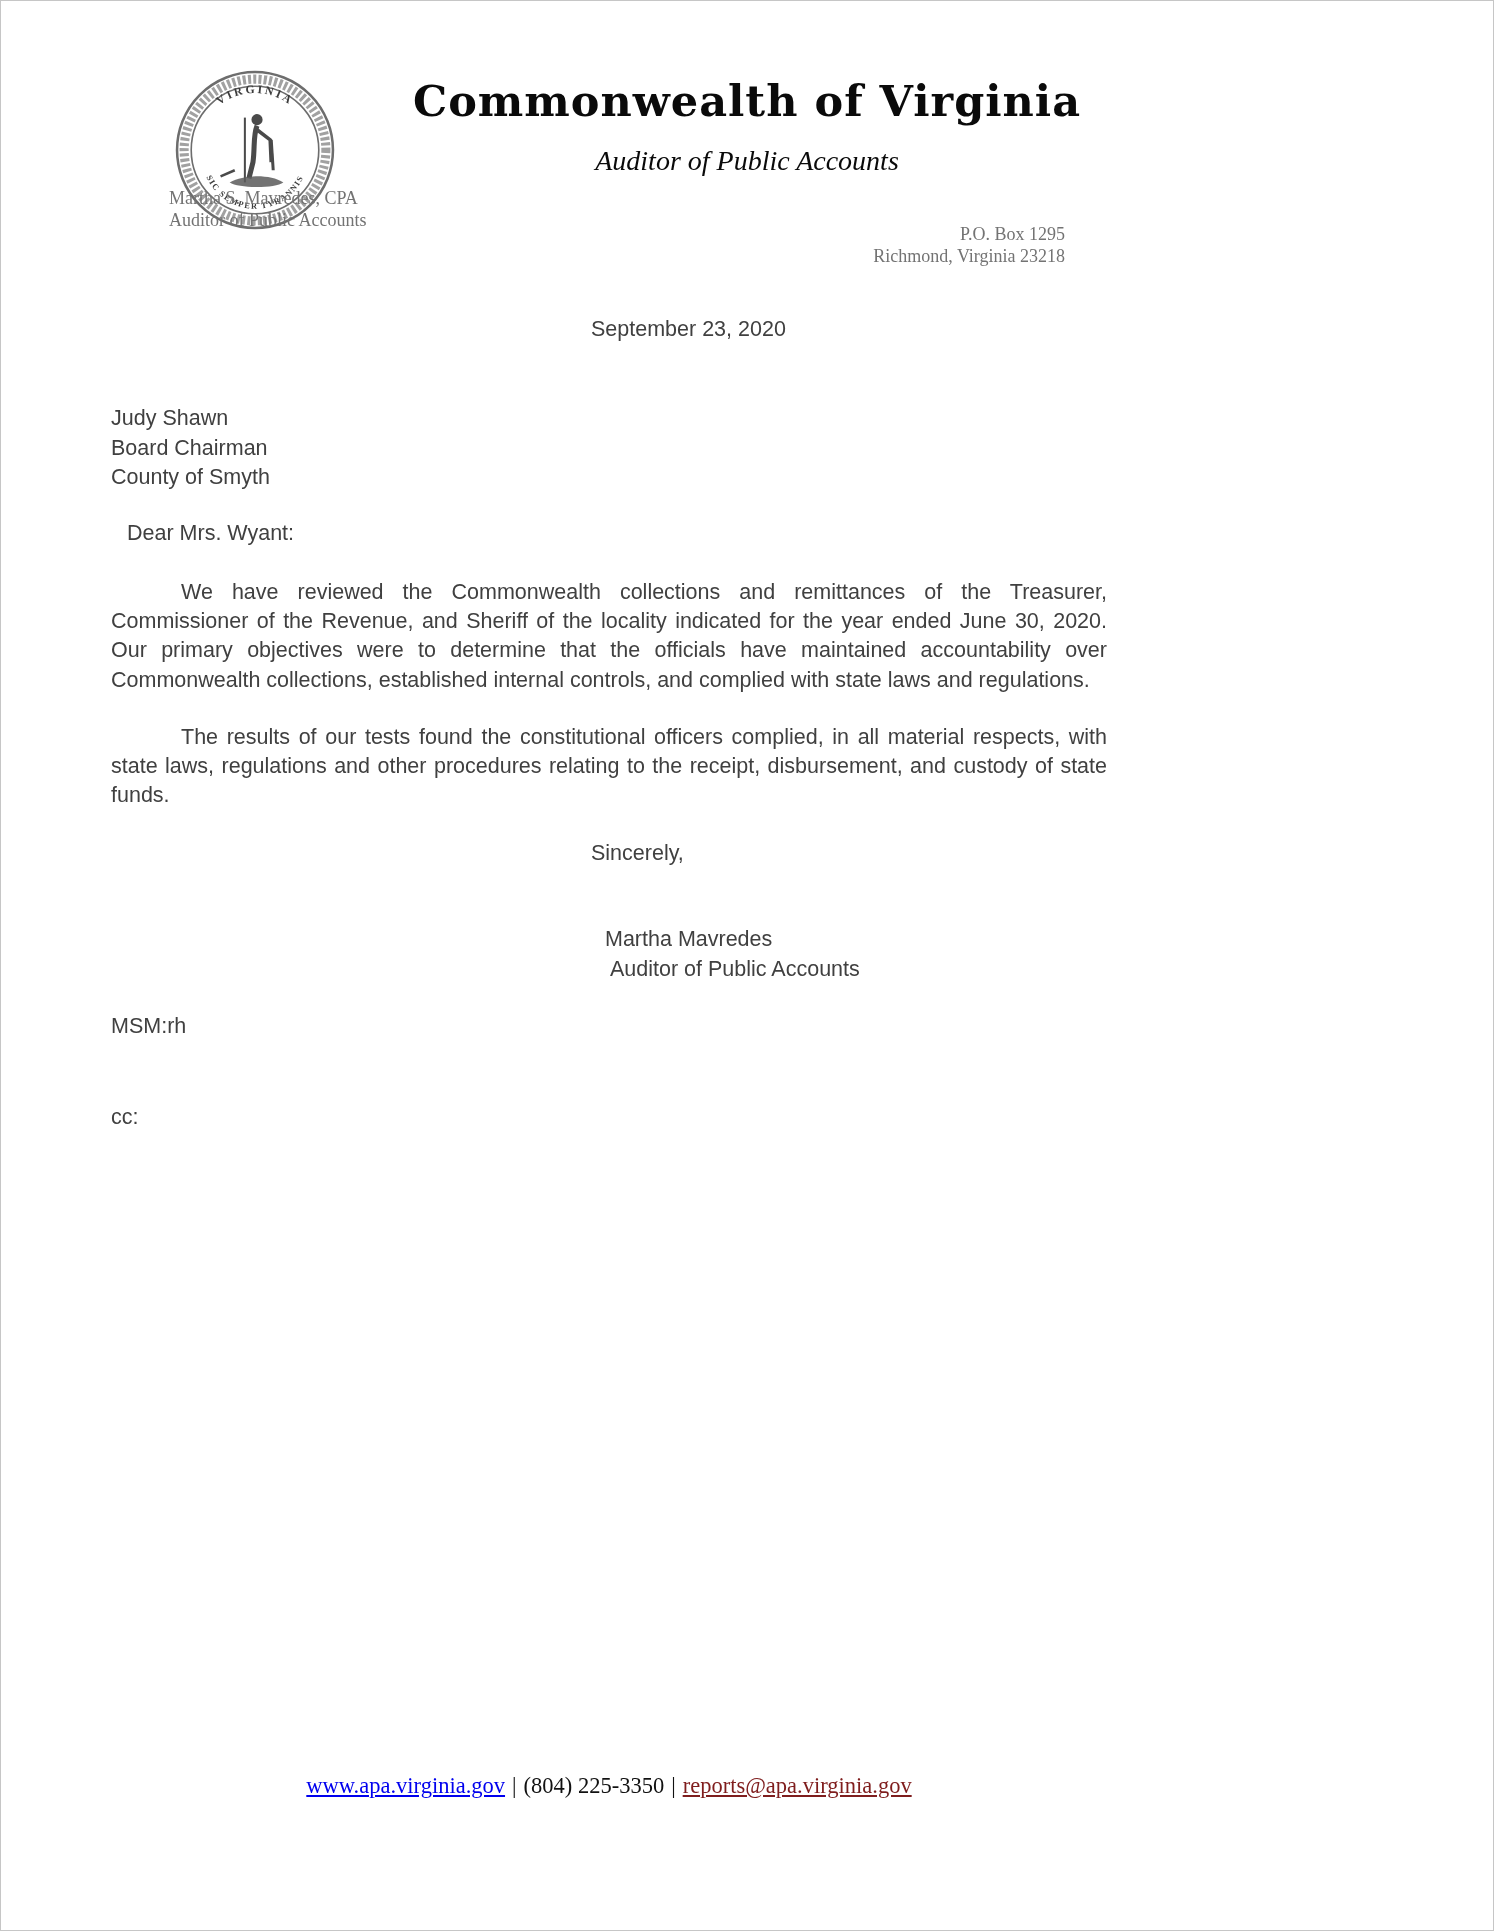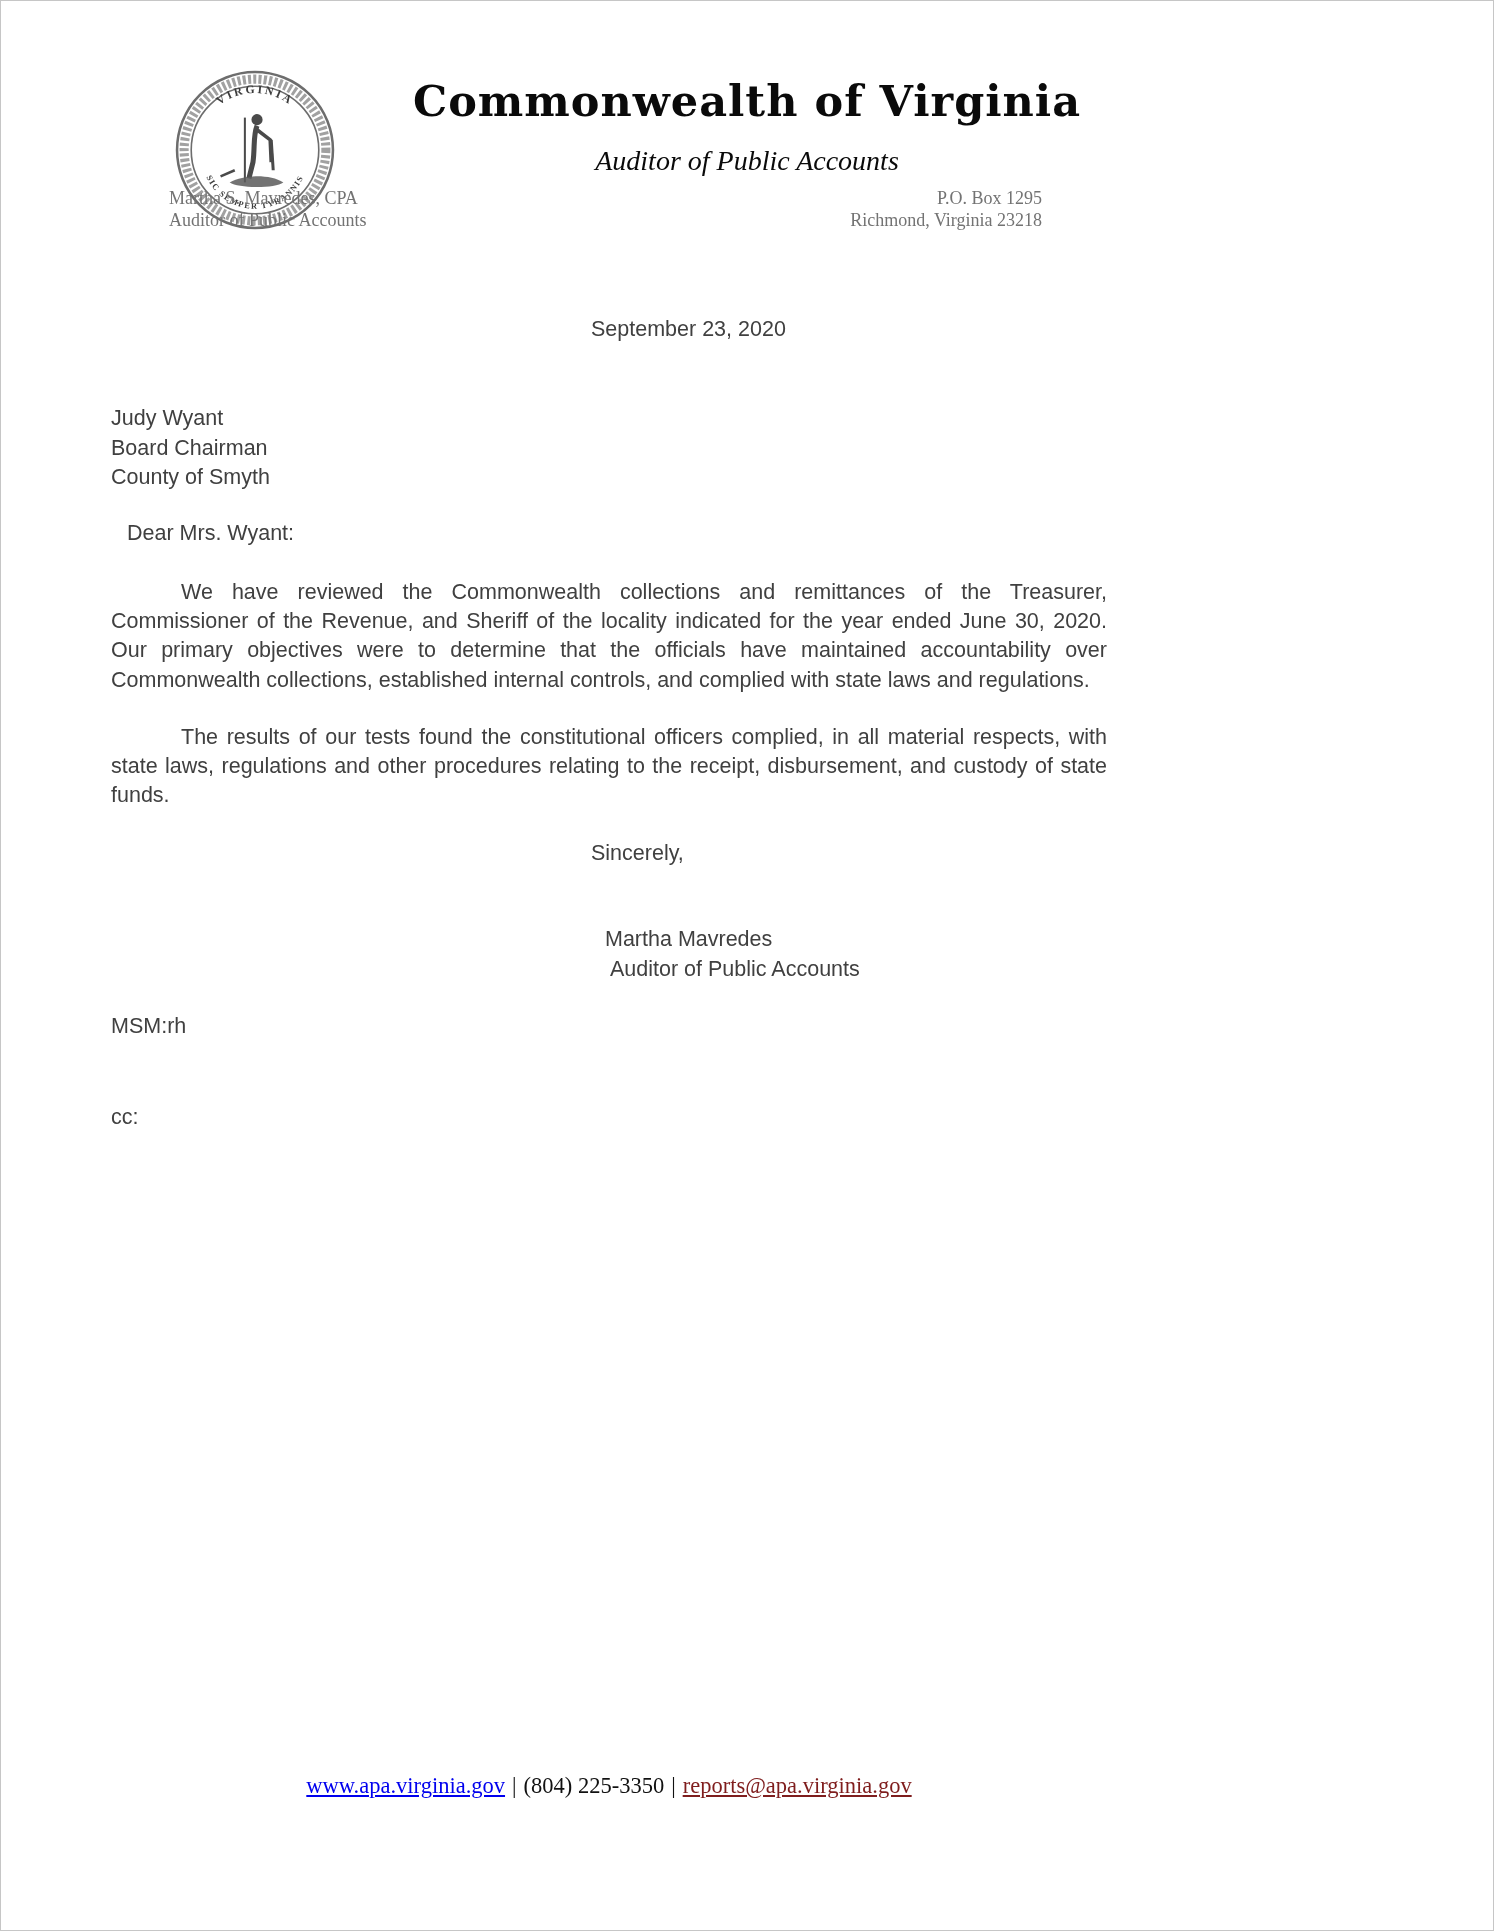--- a/index.html
+++ b/index.html
@@ -44,21 +44,21 @@
   }
   .addr {
     position: absolute;
     top: 186px;
     font-family: Liberation Serif, serif;
     font-size: 18px;
     line-height: 22px;
     color: #737373;
   }
   .addr-left  { left: 168px; text-align: left; }
-  .addr-right { right: 451px; text-align: right; }
+  .addr-right { right: 428px; text-align: right; margin-top: 36px; }
 
   
   .sans { font-family: "Liberation Sans", sans-serif; font-size: 21.5px; color: #404040; }
   .date        { position: absolute; left: 590px; top: 316px; }
   .recipient   { position: absolute; left: 110px; top: 403px; line-height: 29.5px; }
   .salutation  { position: absolute; left: 110px; top: 520px; margin-left: 16px; }
   .para        { position: absolute; left: 110px; width: 996px;
                  text-align: justify; text-indent: 70px; line-height: 29.2px; }
   .para-1      { top: 577px; }
   .para-2      { top: 722px; }
@@ -123,21 +123,21 @@
   </div>
 
   <div class="addr addr-right">
     <div>P.O. Box 1295</div>
     <div>Richmond, Virginia 23218</div>
   </div>
 
   <div class="sans date">September 23, 2020</div>
 
   <div class="sans recipient">
-    <div>Judy Wyant</div>
+    <div>Judy Shawn</div>
     <div>Board Chairman</div>
     <div>County of Smyth</div>
   </div>
 
   <div class="sans salutation">Dear Mrs. Wyant:</div>
 
   <div class="sans para para-1">We have reviewed the Commonwealth collections and remittances of the Treasurer, Commissioner of the Revenue, and Sheriff of the locality indicated for the year ended June 30, 2020. Our primary objectives were to determine that the officials have maintained accountability over Commonwealth collections, established internal controls, and complied with state laws and regulations.</div>
   <div class="sans para para-2">The results of our tests found the constitutional officers complied, in all material respects, with state laws, regulations and other procedures relating to the receipt, disbursement, and custody of state funds.</div>
 
   <div class="sans closing">Sincerely,</div>

